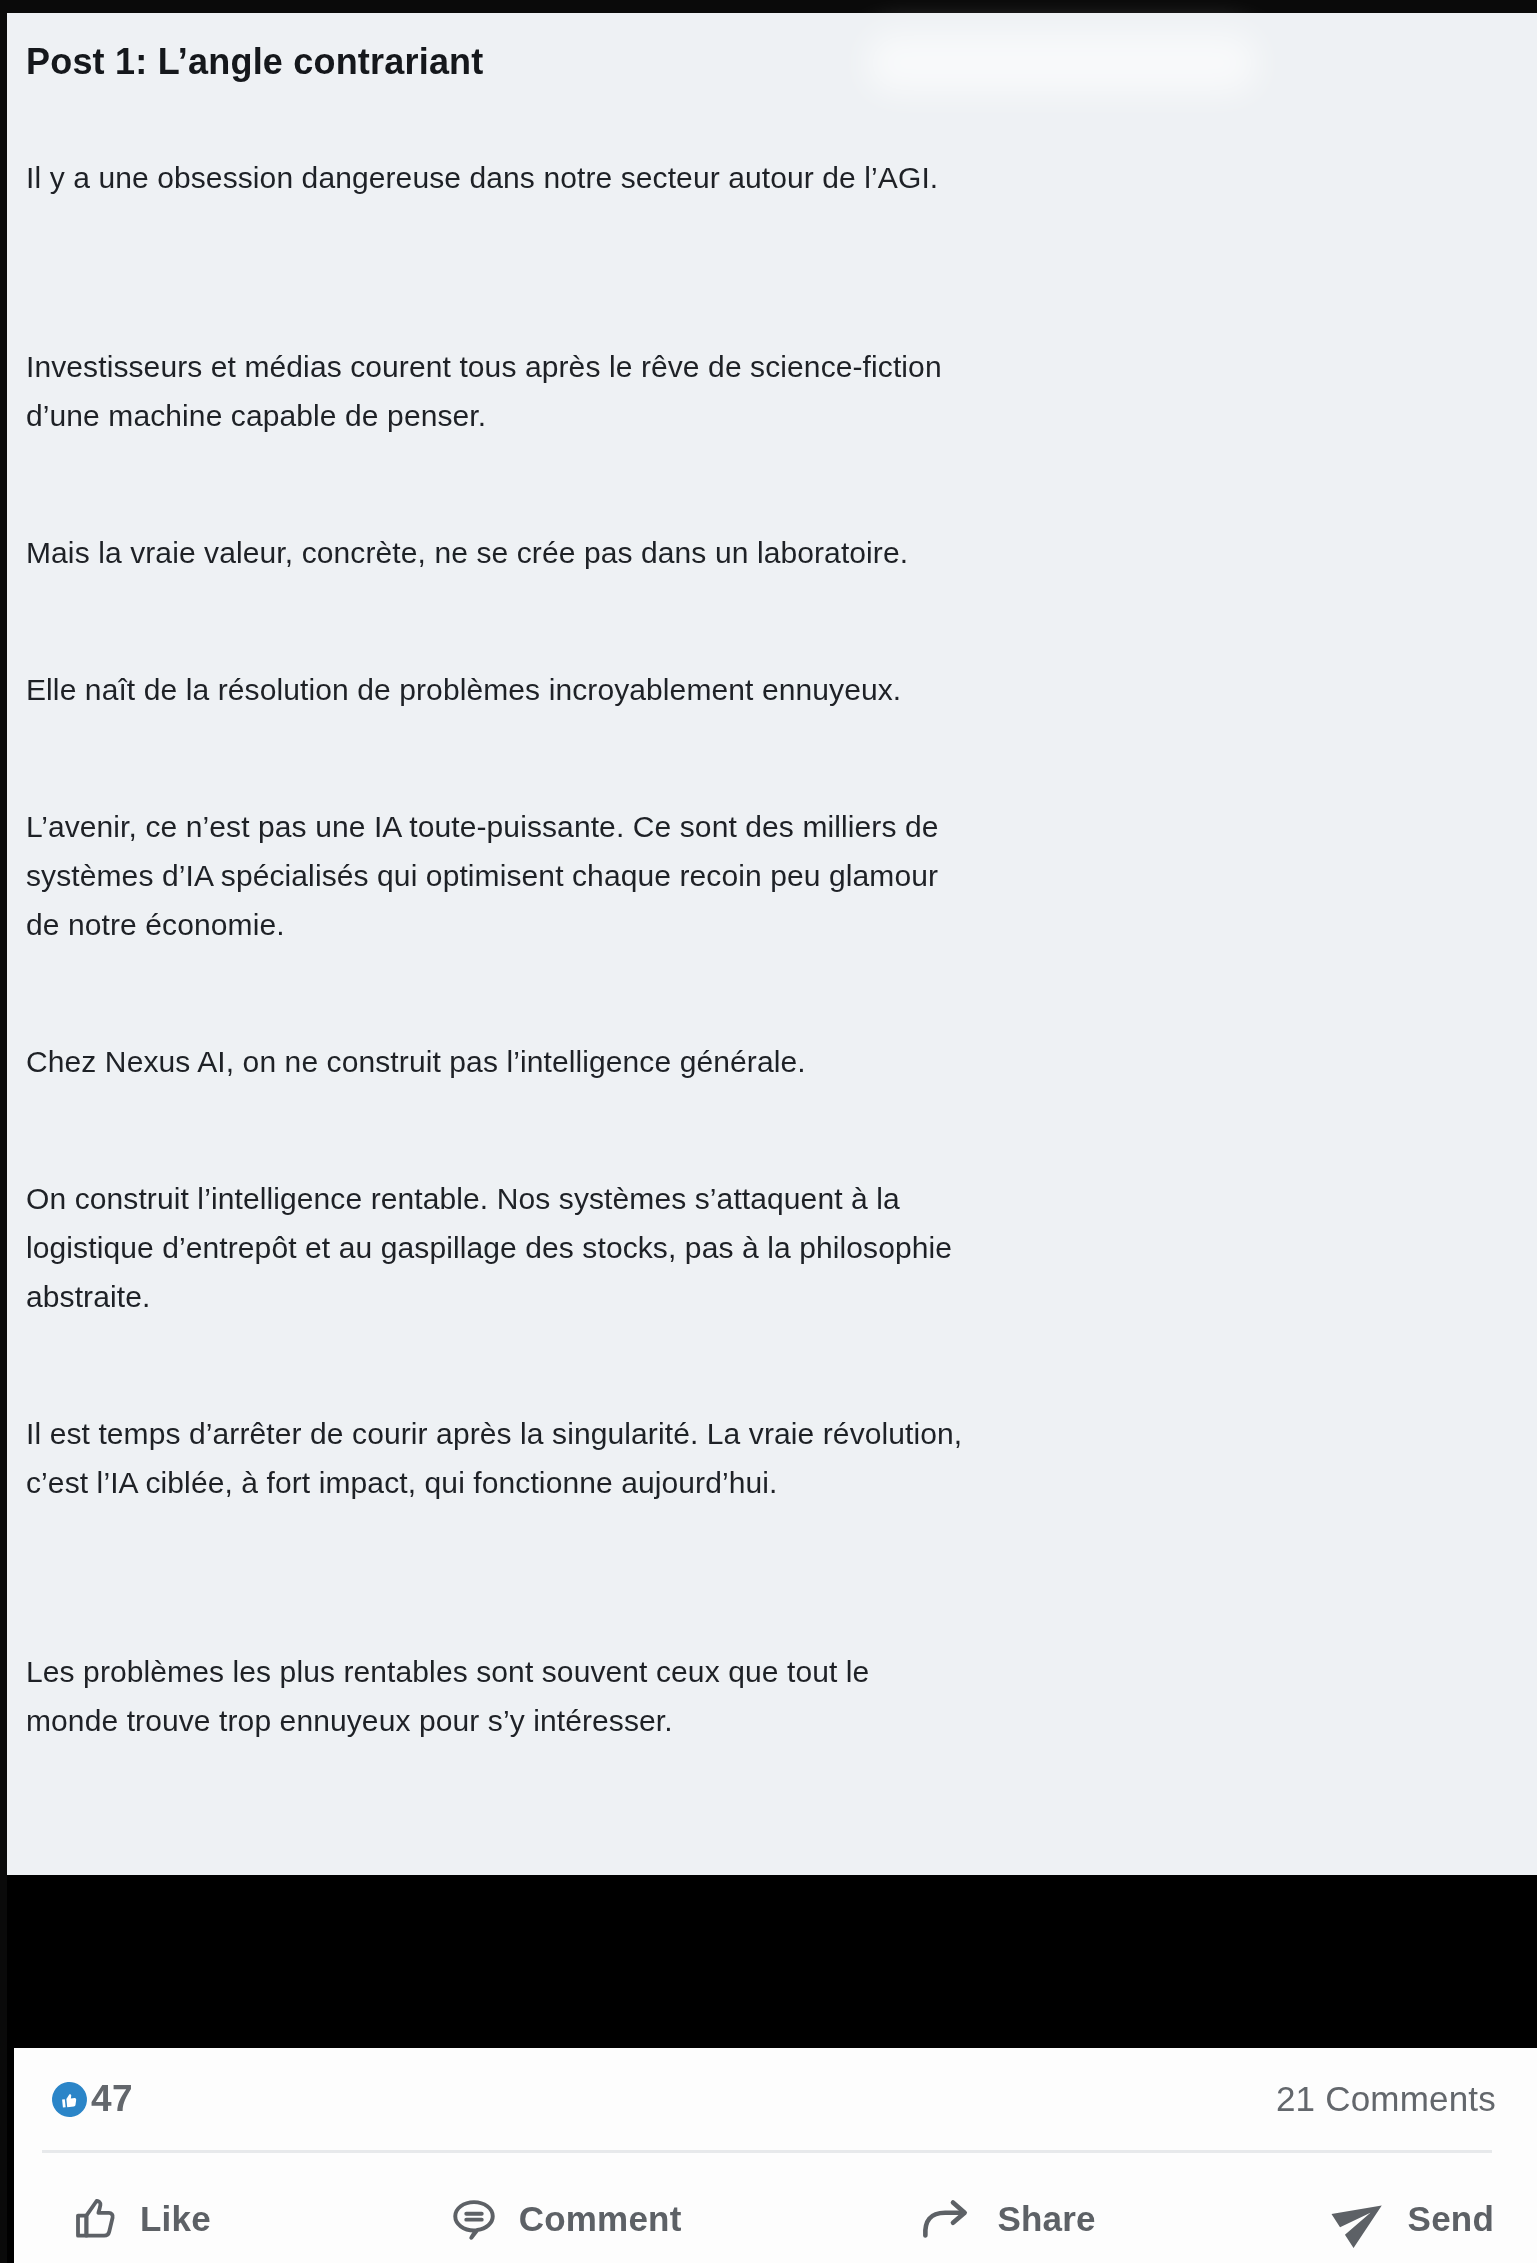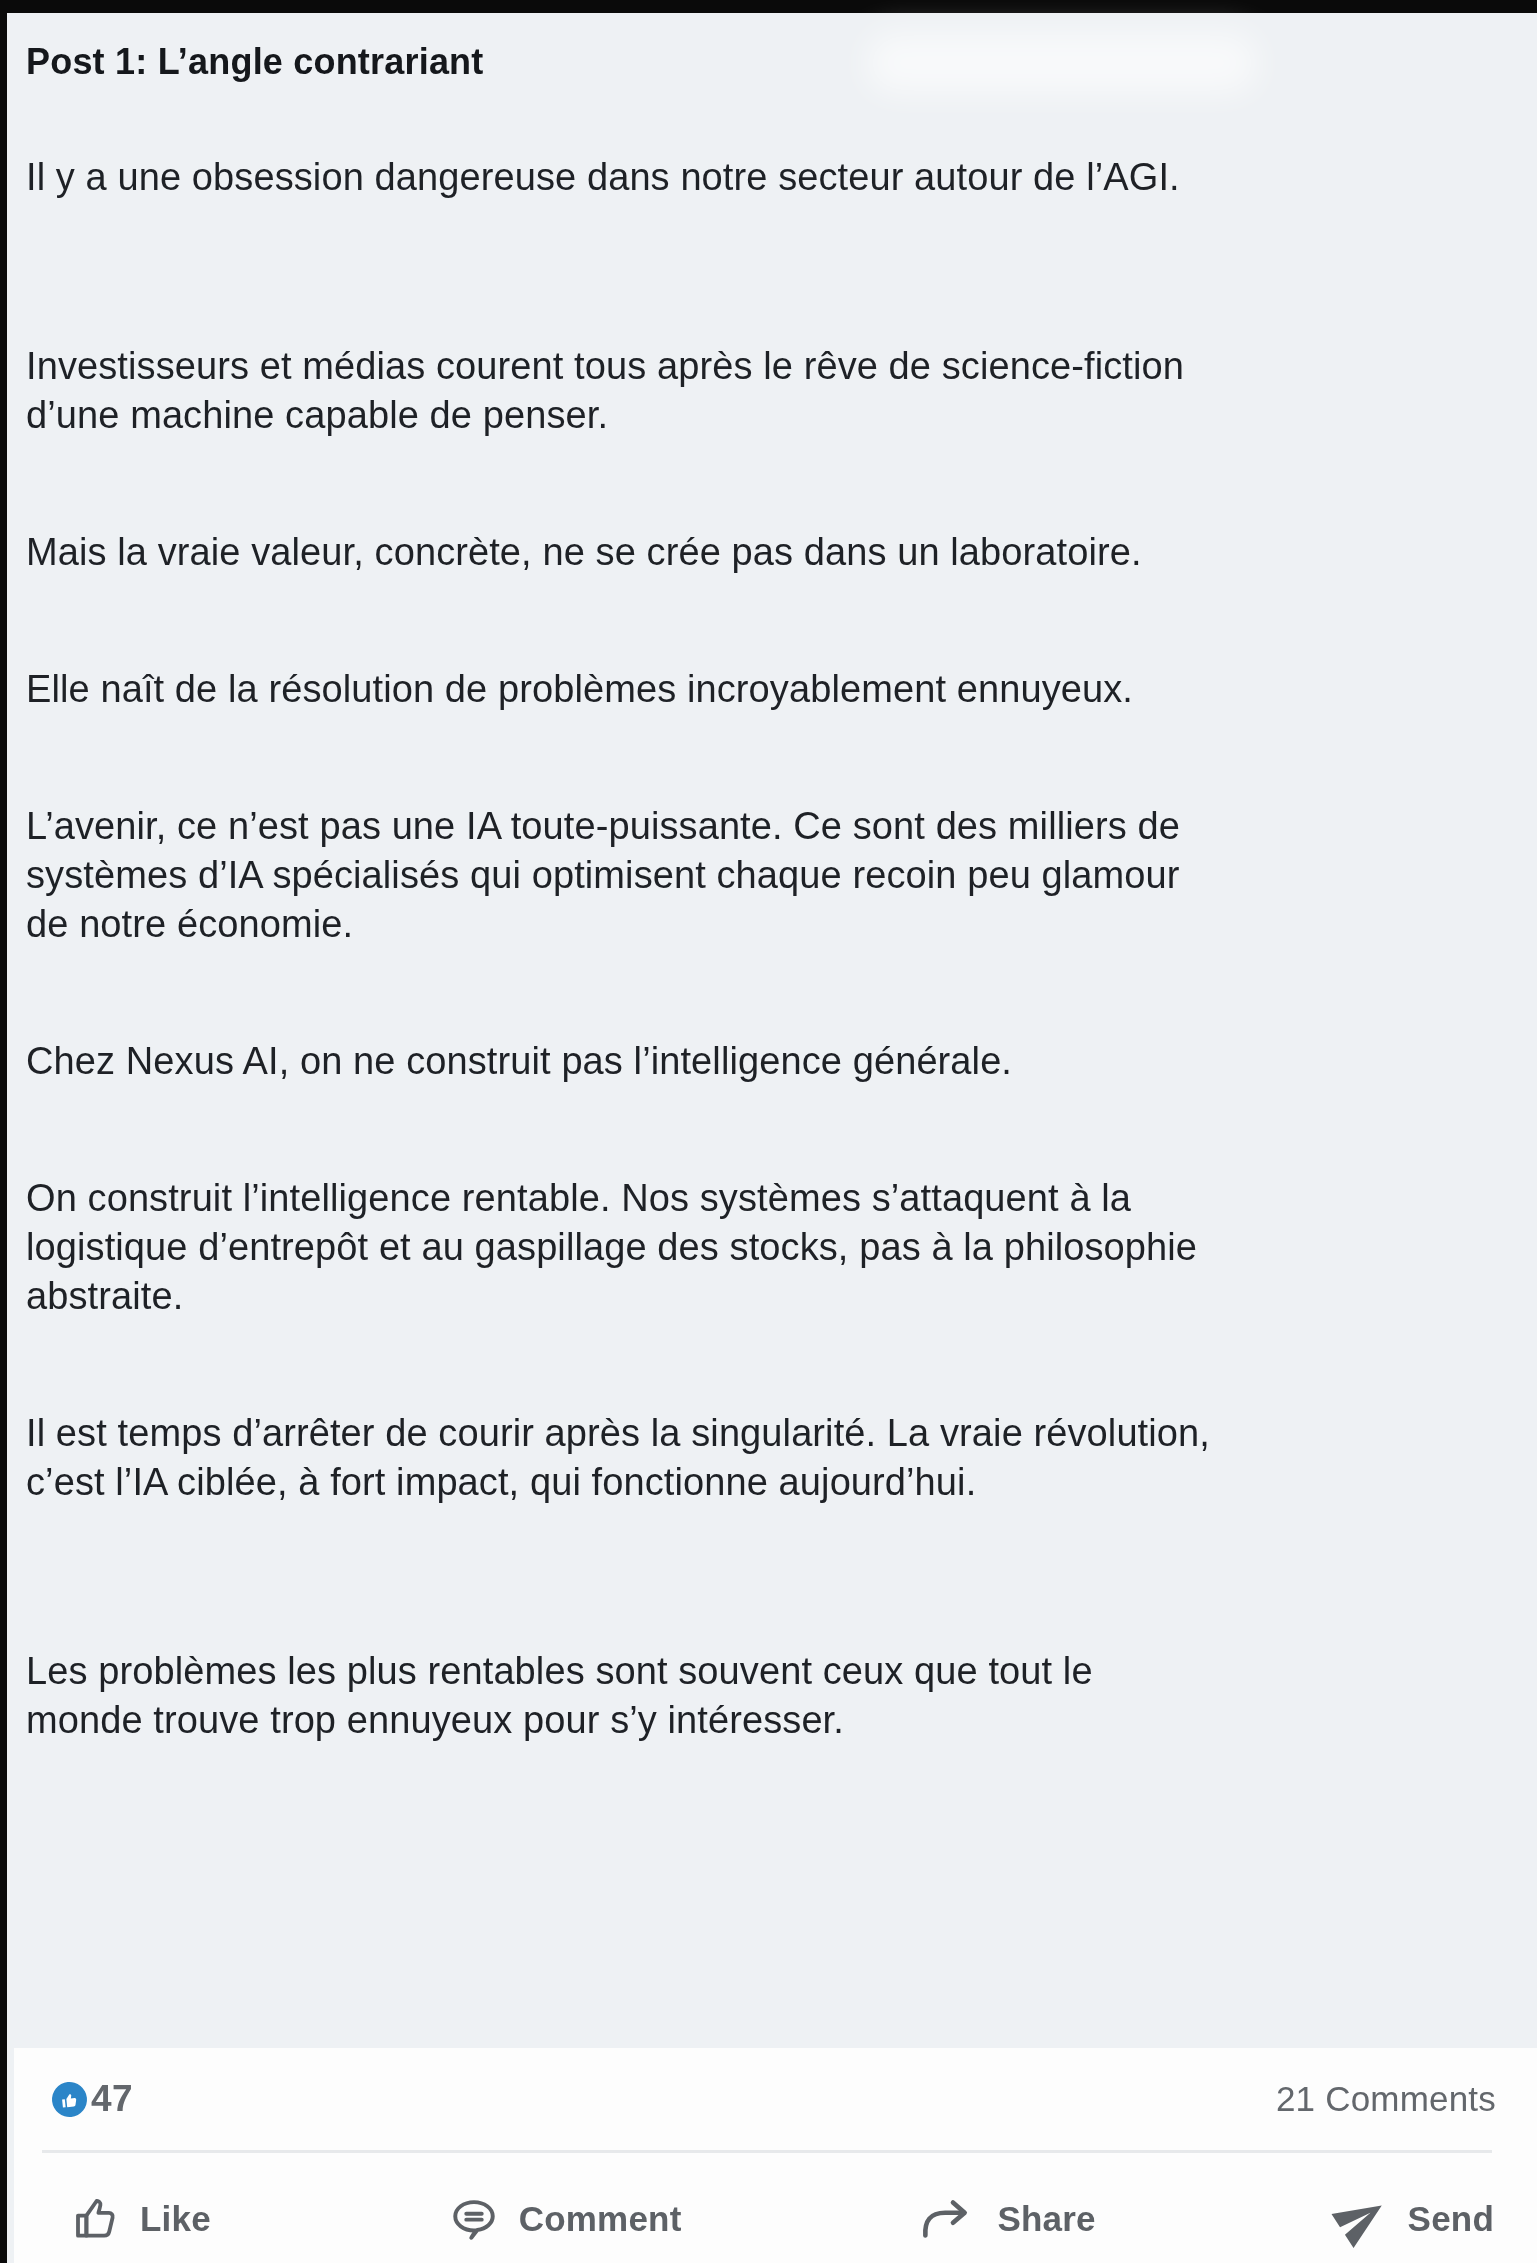--- a/index.html
+++ b/index.html
@@ -9,21 +9,21 @@
     position:relative;
     overflow:hidden;
     font-family:"Liberation Sans",sans-serif;
     -webkit-font-smoothing:antialiased;
   }
   
   .edge-top{position:absolute;left:0;top:0;width:1537px;height:13px;background:#0a0a0a;}
   .edge-left{position:absolute;left:0;top:0;width:7px;height:2263px;background:#0a0a0a;}
 
   .frame{
-    position:absolute;left:7px;top:13px;width:1530px;height:2250px;
+    position:absolute;left:7px;top:13px;width:1530px;height:1862px;
     background:#eef1f4;
   }
   .smudge{
     position:absolute;left:860px;top:20px;width:390px;height:60px;
     background:rgba(255,255,255,.6);
     border-radius:26px;
     filter:blur(16px);
     pointer-events:none;
   }
 
@@ -32,21 +32,21 @@
     padding:26px 56px 0 19px;
     color:#1e2126;
   }
   .post-title{
     font-size:36px;line-height:46px;font-weight:700;
     color:#15181c;
     margin:0 0 68px 0;
     letter-spacing:.2px;
   }
   .content p{
-    font-size:38px;line-height:49px;font-weight:400;
+    font-size:30px;line-height:49px;font-weight:400;
     margin:0 0 88px 0;
     white-space:pre-line;
     letter-spacing:.1px;
   }
   .content p.gap-xl{margin-bottom:140px;}
 
   .footer{
     position:absolute;left:7px;top:2035px;width:1530px;height:228px;
     background:#fdfdfd;
   }

